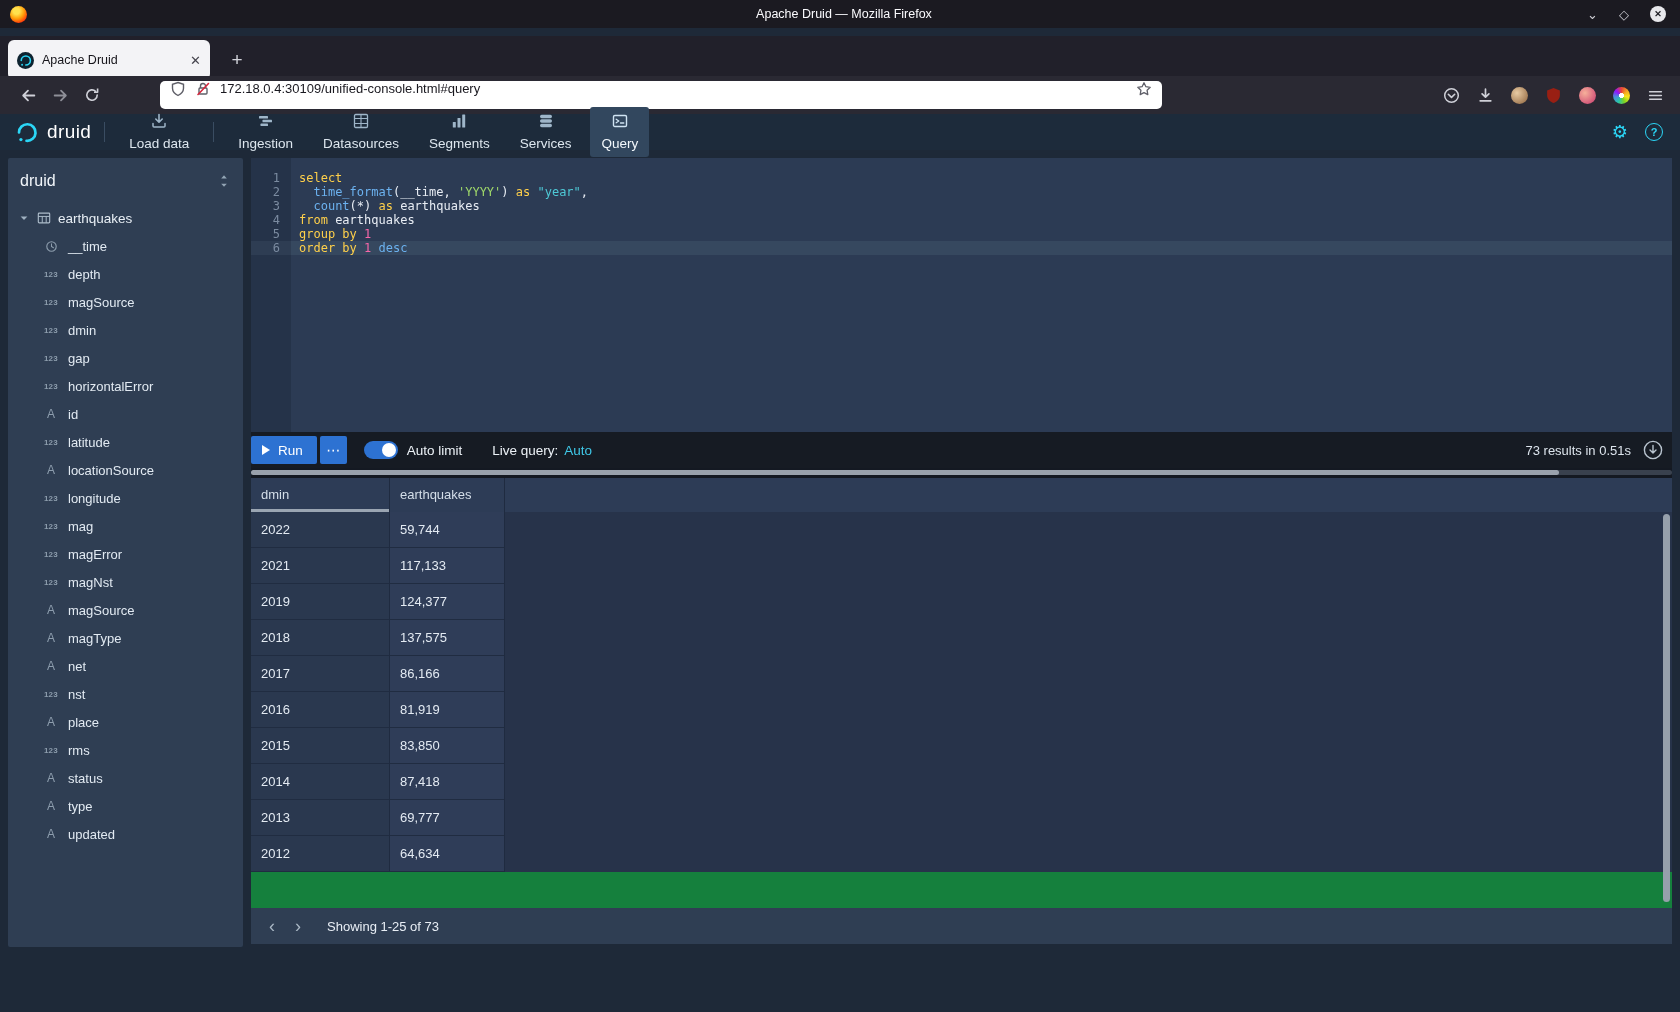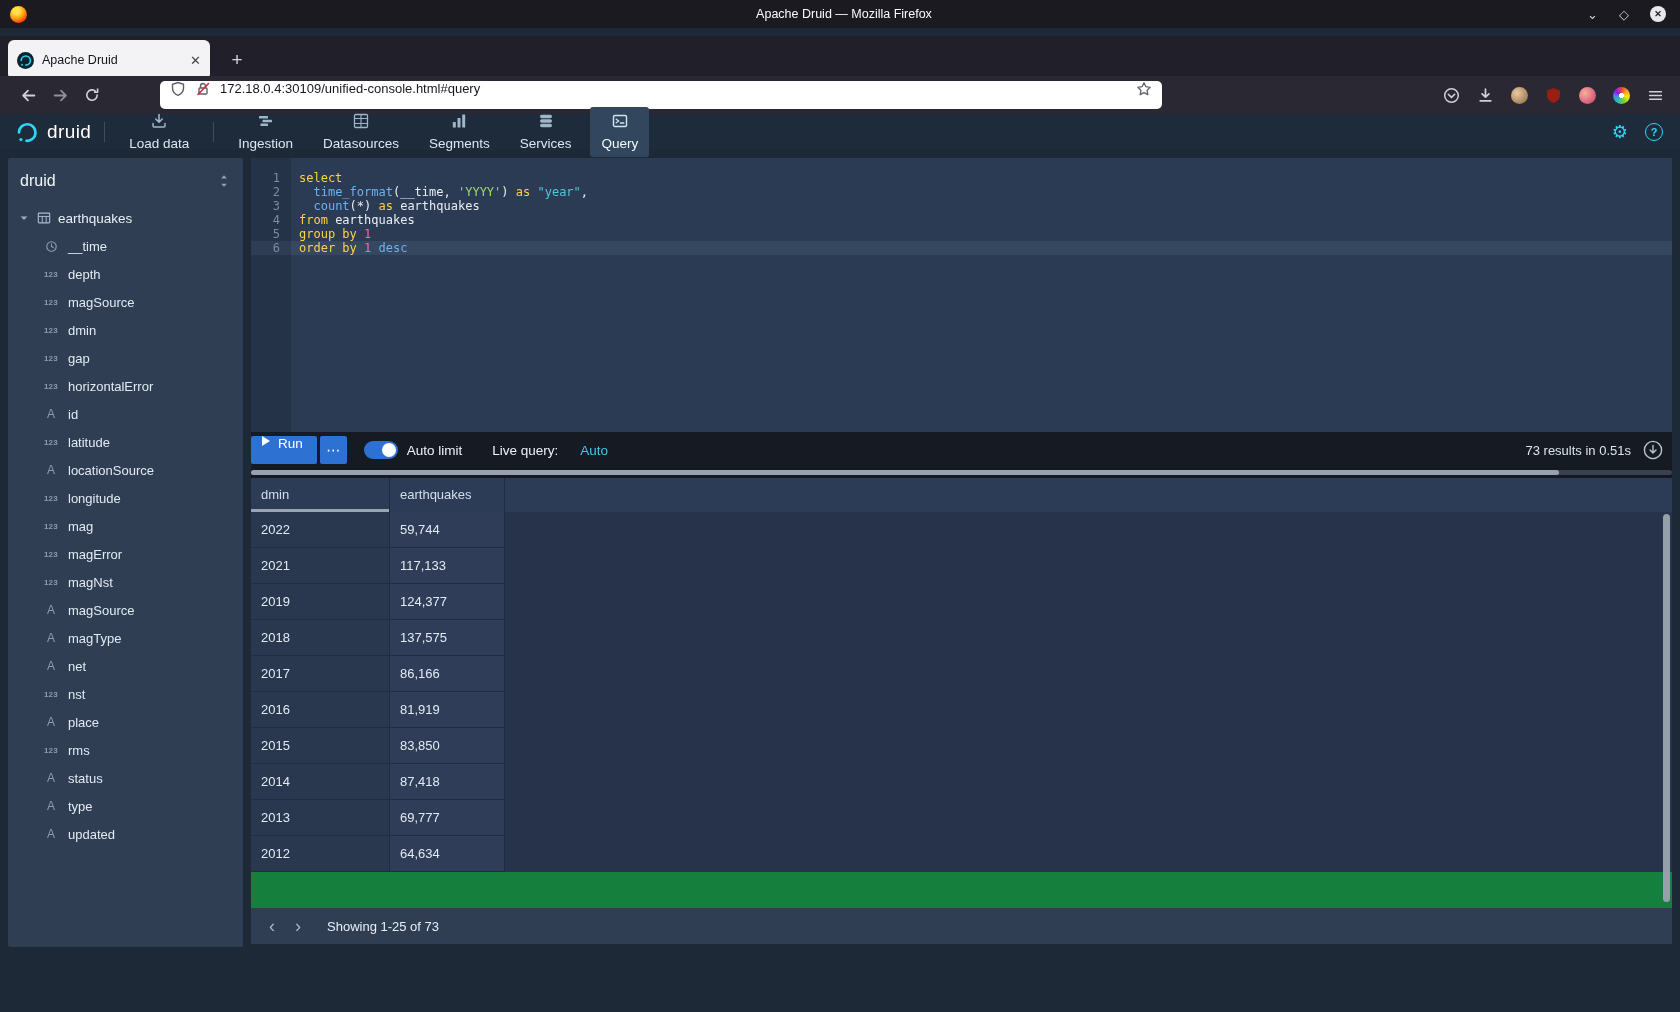--- a/index.html
+++ b/index.html
@@ -69,28 +69,28 @@
   .editor-lines { position:relative; padding-top:13px; }
   .code-line { display:flex; height:14px; line-height:14px; }
   .code-line .ln { width:40px; flex:0 0 auto; text-align:right; padding-right:11px; color:#7b8ba0; background:#253349; }
   .code-line .code { padding-left:8px; white-space:pre; flex:1; }
   .code-line.hl .code { background:#36485f; }
   .code-line.hl .ln { background:#2e3d53; }
   .tok-kw { color:#ffd04a; } .tok-fn { color:#6cb2f0; } .tok-str { color:#9fd86a; }
   .tok-num { color:#f767a9; } .tok-qid { color:#4ec9d6; } .tok-pln { color:#e8edf4; }
 
   .runbar { height:36px; background:#161b23; display:flex; align-items:center; }
-  .run-btn { height:28px; padding:0 14px 0 11px; background:#2d72d2; border-radius:2px; color:#fff; font-size:13.5px; display:flex; gap:8px; }
+  .run-btn { height:28px; padding:0 14px 0 11px; background:#2d72d2; border-radius:2px; color:#fff; font-size:13.5px; display:flex; align-items:center; gap:8px; }
   .play { width:0; height:0; border-left:8px solid #fff; border-top:5px solid transparent; border-bottom:5px solid transparent; }
   .more-btn { height:28px; width:27px; margin-left:3px; background:#2d72d2; border-radius:2px; color:#fff; display:flex; align-items:center; justify-content:center; font-size:14px; }
   .switch { width:34px; height:18px; border-radius:9px; background:#2d72d2; position:relative; margin-left:17px; flex:0 0 auto; }
   .switch::after { content:""; position:absolute; width:14px; height:14px; border-radius:50%; background:#fff; top:2px; right:2px; }
   .auto-limit { margin-left:9px; font-size:13.5px; color:#edf2f7; }
   .live-label { margin-left:30px; font-size:13.5px; color:#edf2f7; }
-  .live-value { margin-left:22px; font-size:13.5px; color:#3fc8e8; }
+  .live-value { margin-left:6px; font-size:13.5px; color:#3fc8e8; }
   .rb-spacer { flex:1; }
   .results-info { color:#dce4ec; font-size:13px; }
   .dl-btn { color:#b9c4cf; display:flex; margin:0 9px 0 12px; }
 
   .hscroll { height:10px; background:#141922; position:relative; }
   .hscroll-track { position:absolute; left:0; right:0; top:2px; height:5px; background:#39414e; border-radius:3px; }
   .hscroll-thumb { position:absolute; left:0; top:2px; height:5px; width:1308px; background:#99a1ac; border-radius:3px; }
 
   .grid-header { height:34px; display:flex; background:#2d3c56; }
   .gh-cell { padding-left:10px; line-height:33px; font-size:13px; color:#d5dfe9; border-right:1px solid #1f2b40; position:relative; }

